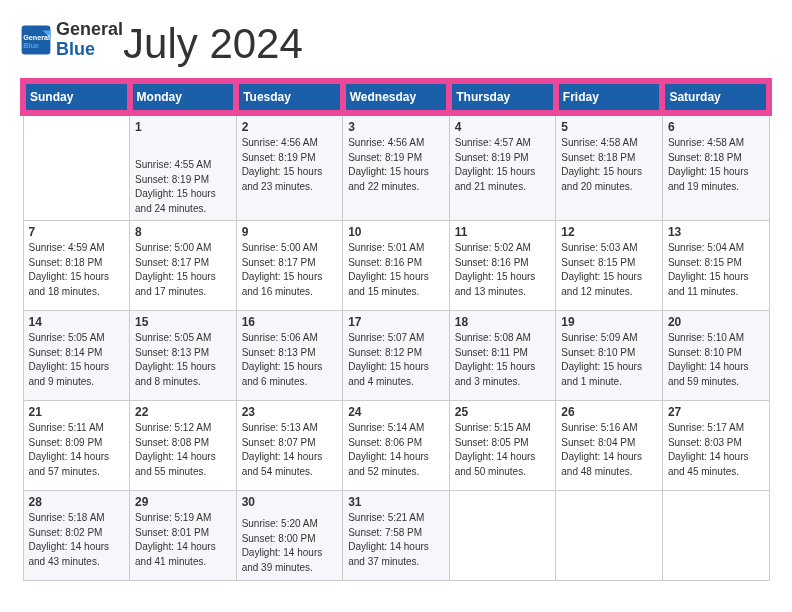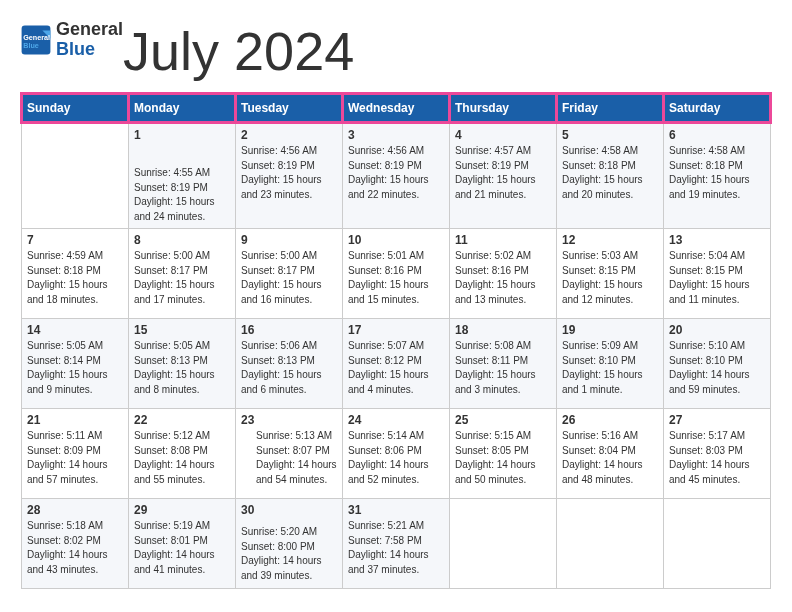--- a/index.html
+++ b/index.html
@@ -28,41 +28,41 @@
       line-height: 1.1;
     }
     .logo-icon {
       width: 32px;
       height: 32px;
     }
     .title-block {
       text-align: right;
     }
     .month-title {
-      font-size: 54px;
+      font-size: 42px;
       color: #333;
       font-weight: normal;
     }
     .subtitle {
       font-size: 16px;
       color: #555;
     }
     table {
       width: 100%;
       border-collapse: collapse;
       table-layout: fixed;
     }
     thead th {
       background: #1a5fa8;
       color: #fff;
       font-size: 12px;
       font-weight: bold;
       padding: 6px 4px;
       text-align: left;
-      border: 3px solid #ec4899;
+      border: 6px solid #ec4899;
     }
     tbody td {
       vertical-align: top;
       border: 1px solid #ccc;
       padding: 4px 5px;
       font-size: 10px;
       color: #333;
       height: 90px;
     }
     tbody tr:nth-child(odd) td {
@@ -276,21 +276,21 @@
         </td>
         <td>
           <span class="day-num">22</span>
           <div class="day-info" style="white-space: pre-line;">Sunrise: 5:12 AM
 Sunset: 8:08 PM
 Daylight: 14 hours
 and 55 minutes.</div>
         </td>
         <td>
           <span class="day-num">23</span>
-          <div class="day-info" style="white-space: pre-line; margin-left: 15px;">Sunrise: 5:13 AM
+          <div class="day-info" style="white-space: pre-line;">Sunrise: 5:13 AM
 Sunset: 8:07 PM
 Daylight: 14 hours
 and 54 minutes.</div>
         </td>
         <td>
           <span class="day-num">24</span>
           <div class="day-info" style="white-space: pre-line;">Sunrise: 5:14 AM
 Sunset: 8:06 PM
 Daylight: 14 hours
 and 52 minutes.</div>

